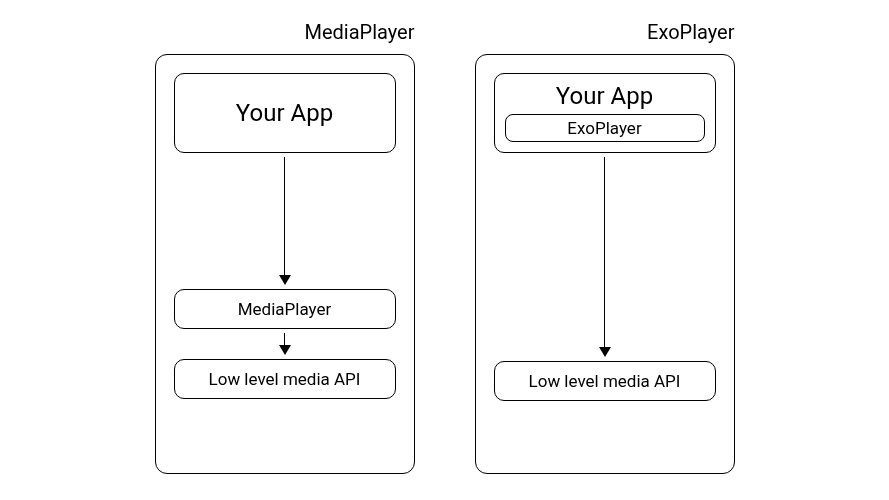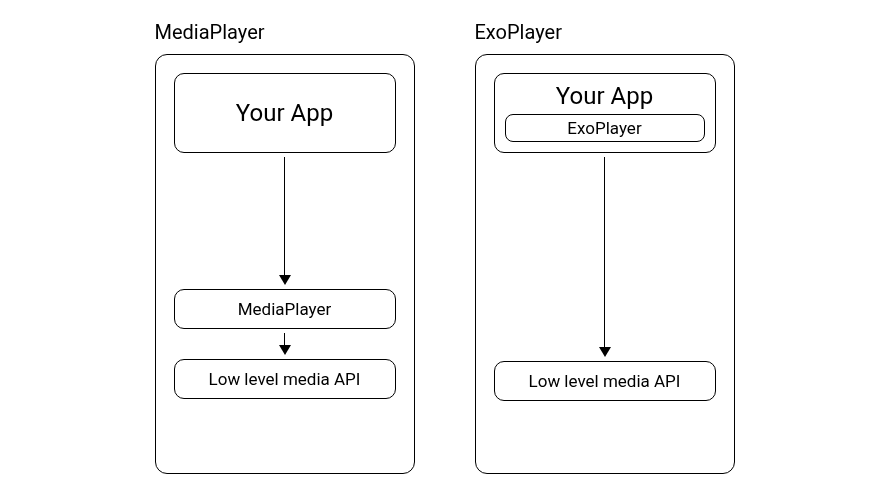--- a/index.html
+++ b/index.html
@@ -14,21 +14,21 @@
       font-family: -apple-system, BlinkMacSystemFont, "Segoe UI", Roboto, Arial, sans-serif;
       display: flex;
       justify-content: center;
       align-items: flex-start;
       gap: 60px;
       padding-top: 20px;
     }
     .column {
       display: flex;
       flex-direction: column;
-      align-items: flex-start;
+      align-items: flex-end;
     }
     .column-title {
       font-size: 20px;
       font-weight: 400;
       color: #000;
       margin-bottom: 10px;
     }
     .outer-box {
       border: 1.5px solid #000;
       border-radius: 12px;

